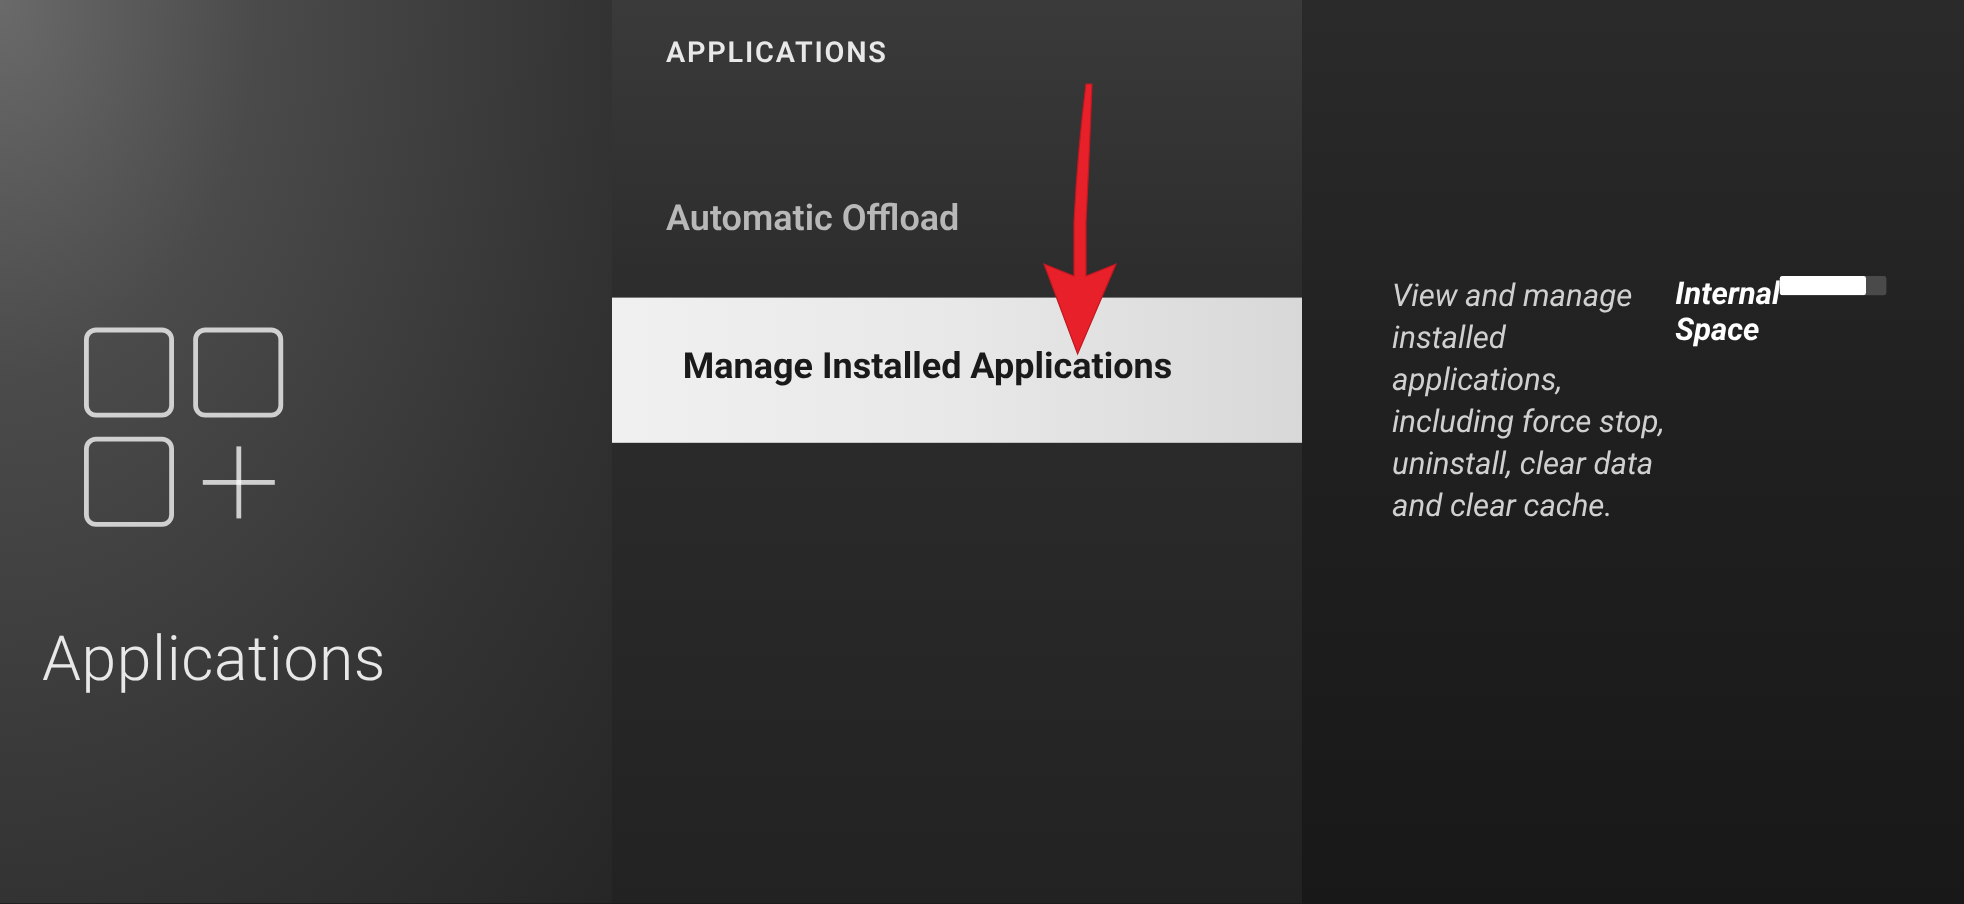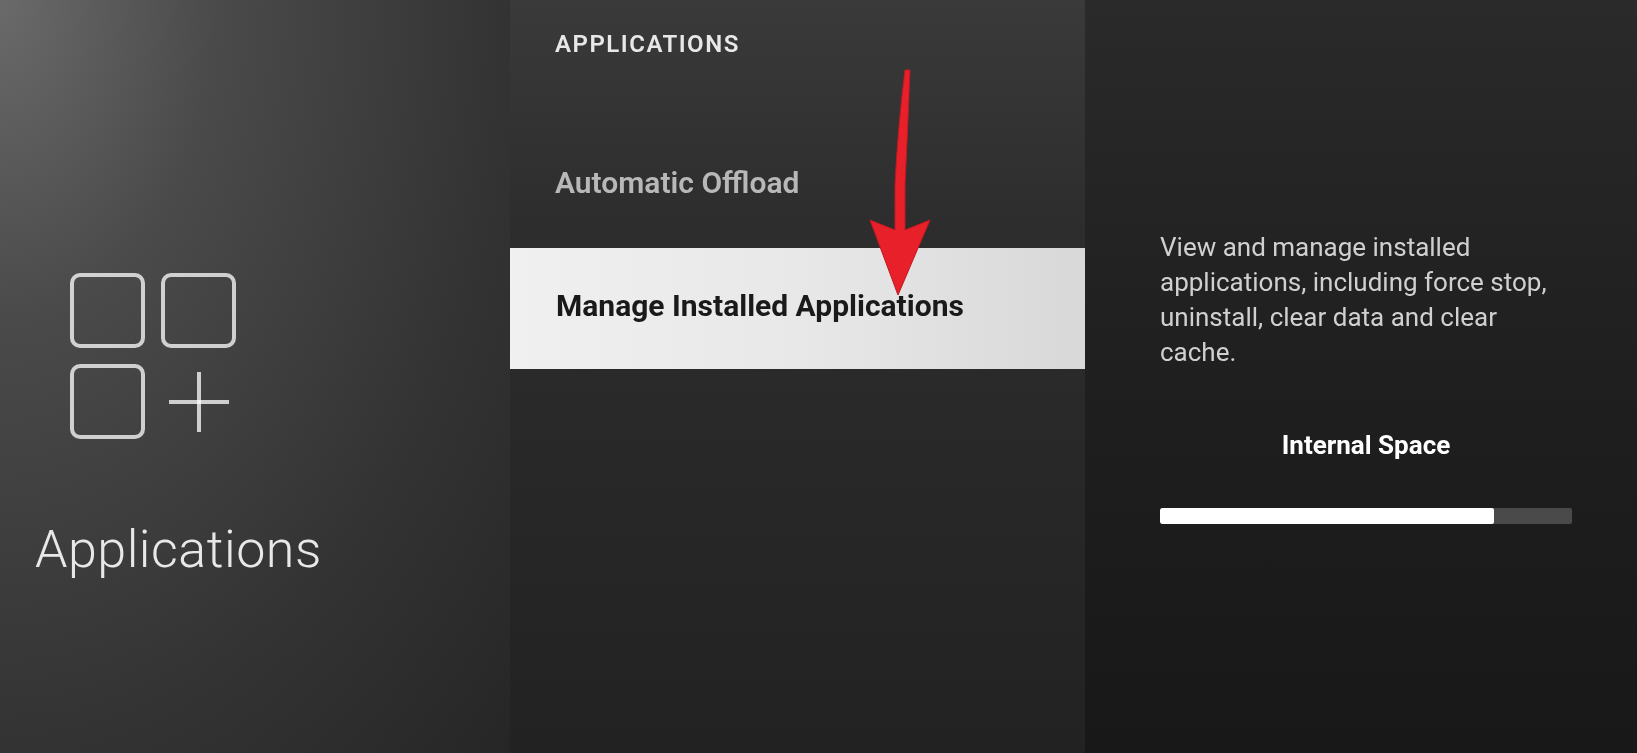--- a/index.html
+++ b/index.html
@@ -112,57 +112,57 @@
     }
     
     .menu-item-subtitle {
       color: #999999;
       font-size: 22px;
       font-weight: 400;
     }
     
     .menu-item.selected {
       background: linear-gradient(90deg, #f0f0f0 0%, #e8e8e8 50%, #d8d8d8 100%);
-      padding: 40px 46px;
+      padding: 40px 59px;
     }
     
     .menu-item.selected .menu-item-title {
       color: #1a1a1a;
       font-size: 30px;
       font-weight: 700;
     }
     
     .auto-offload-item {
       margin-bottom: 20px;
     }
     
     
     .right-panel {
       flex: 1;
       height: 100%;
       background: linear-gradient(180deg, #2a2a2a 0%, #1f1f1f 50%, #181818 100%);
       padding: 230px 65px 0 75px;
       display: flex;
-      flex-direction: column;
+      flex-direction: row;
+      font-style: italic;
     }
     
     .description-text {
       color: #d0d0d0;
       font-size: 26px;
       font-weight: 400;
       line-height: 1.35;
       margin-bottom: 60px;
     }
     
     .storage-heading {
       color: #ffffff;
       font-size: 26px;
       font-weight: 700;
       margin-bottom: 48px;
-      text-align: center;
     }
     
     .progress-bar-container {
       width: 100%;
       height: 16px;
       background: #4a4a4a;
       border-radius: 2px;
       overflow: hidden;
       margin-bottom: 40px;
     }

